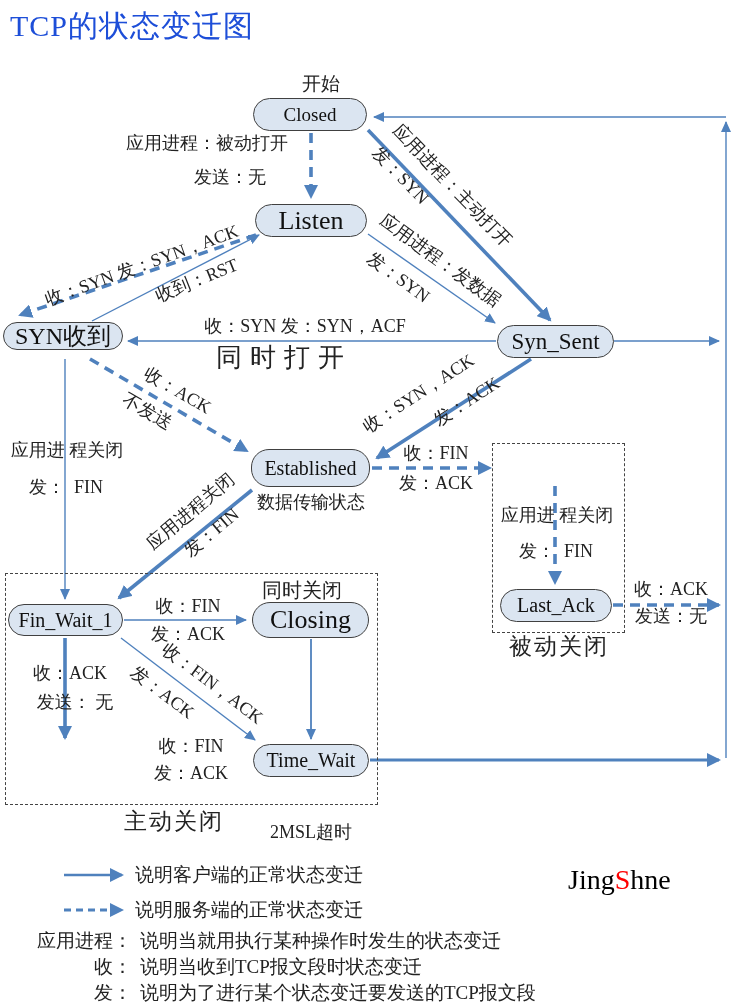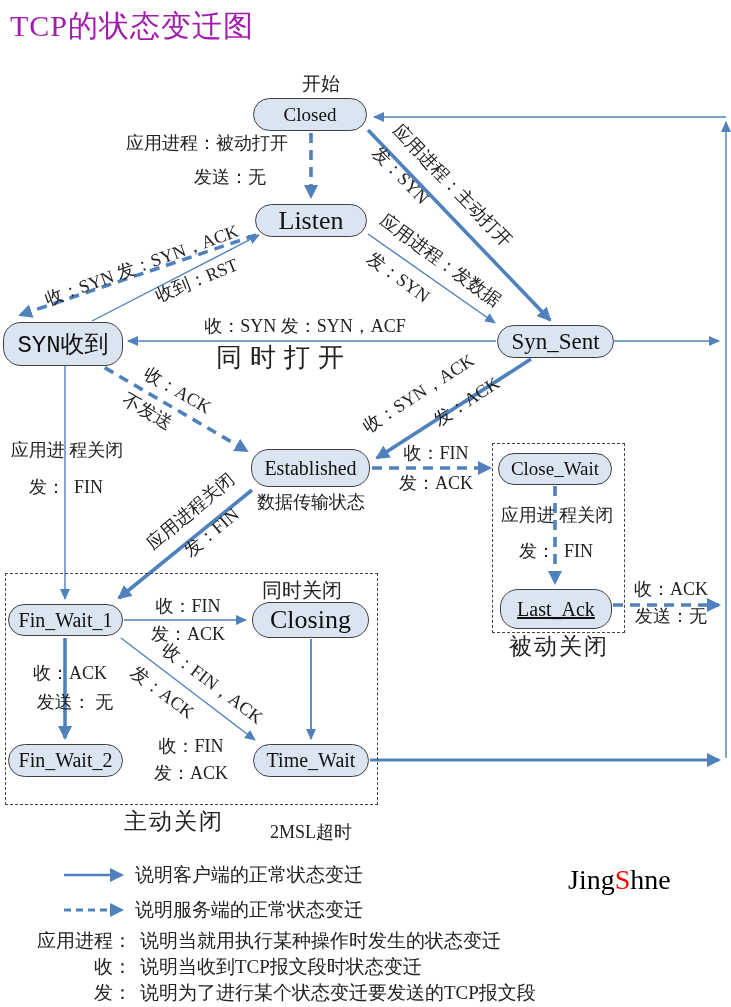--- a/index.html
+++ b/index.html
@@ -18,21 +18,21 @@
   .node{
     position:absolute;background:#dbe5f1;border:1.6px solid #404040;border-radius:18px;
     display:flex;align-items:center;justify-content:center;white-space:nowrap;color:#101010;
     box-sizing:border-box;
   }
   .lbl{
     position:absolute;white-space:pre;font-size:18px;color:#222;
     transform:translate(-50%,-50%);line-height:1.1;
   }
   .title{
-    position:absolute;left:10px;top:6px;font-size:30px;color:#a21caf;letter-spacing:1px;
+    position:absolute;left:10px;top:6px;font-size:30px;color:#1d4ed8;letter-spacing:1px;
   }
   .dotbox{position:absolute;border:1.2px dashed #444;box-sizing:border-box;}
   .watermark{position:absolute;left:568px;top:864px;font-size:28px;color:#000;}
   .watermark .red{color:#f00;}
 </style>
 </head>
 <body>
 
 <div id="stage">
 
@@ -72,28 +72,26 @@
     <line class="legdash" x1="64" y1="910" x2="122" y2="910" marker-end="url(#ah-b)"></line>
   </svg>
 
   <div class="dotbox" style="left:5px;top:573px;width:373px;height:232px;"></div>
   <div class="dotbox" style="left:492px;top:443px;width:133px;height:190px;"></div>
 
   <div class="title">TCP的状态变迁图</div>
 
   <div class="node" style="left:253px;top:98px;width:114px;height:33px;font-size:19px;">Closed</div>
   <div class="node" style="left:255px;top:204px;width:112px;height:33px;font-size:26px;">Listen</div>
-  <div class="node" style="left:3px;top:322px;width:120px;height:44px;font-size:24px;font-family:Liberation Mono, monospace;">SYN收到</div>
+  <div class="node" style="left:3px;top:322px;width:120px;height:28px;font-size:24px;">SYN收到</div>
   <div class="node" style="left:497px;top:325px;width:117px;height:33px;font-size:23px;">Syn_Sent</div>
   <div class="node" style="left:251px;top:449px;width:119px;height:38px;font-size:20px;">Established</div>
-  <div class="node" style="left:498px;top:453px;width:114px;height:32px;font-size:19px;">Close_Wait</div>
-  <div class="node" style="left:500px;top:589px;width:112px;height:40px;font-size:20px;text-decoration:underline;">Last_Ack</div>
+  <div class="node" style="left:500px;top:589px;width:112px;height:33px;font-size:20px;">Last_Ack</div>
   <div class="node" style="left:8px;top:604px;width:115px;height:32px;font-size:20px;">Fin_Wait_1</div>
   <div class="node" style="left:252px;top:602px;width:117px;height:36px;font-size:26px;">Closing</div>
-  <div class="node" style="left:8px;top:744px;width:115px;height:33px;font-size:20px;">Fin_Wait_2</div>
   <div class="node" style="left:253px;top:744px;width:116px;height:33px;font-size:20px;">Time_Wait</div>
 
   <div class="lbl" style="left:302px;top:84px;font-size:19px;margin-left:19px;">开始</div>
   <div class="lbl" style="left:207px;top:144px;">应用进程：被动打开</div>
   <div class="lbl" style="left:230px;top:178px;">发送：无</div>
   <div class="lbl" style="left:142px;top:266px;transform:translate(-50%,-50%) rotate(-20deg);">收：SYN 发：SYN，ACK</div>
   <div class="lbl" style="left:197px;top:281px;transform:translate(-50%,-50%) rotate(-22deg);">收到：RST</div>
   <div class="lbl" style="left:305px;top:327px;">收：SYN 发：SYN，ACF</div>
   <div class="lbl" style="left:284px;top:358px;font-size:26px;letter-spacing:8px;">同时打开</div>
   <div class="lbl" style="left:452px;top:186px;transform:translate(-50%,-50%) rotate(46deg);">应用进程：主动打开</div>

